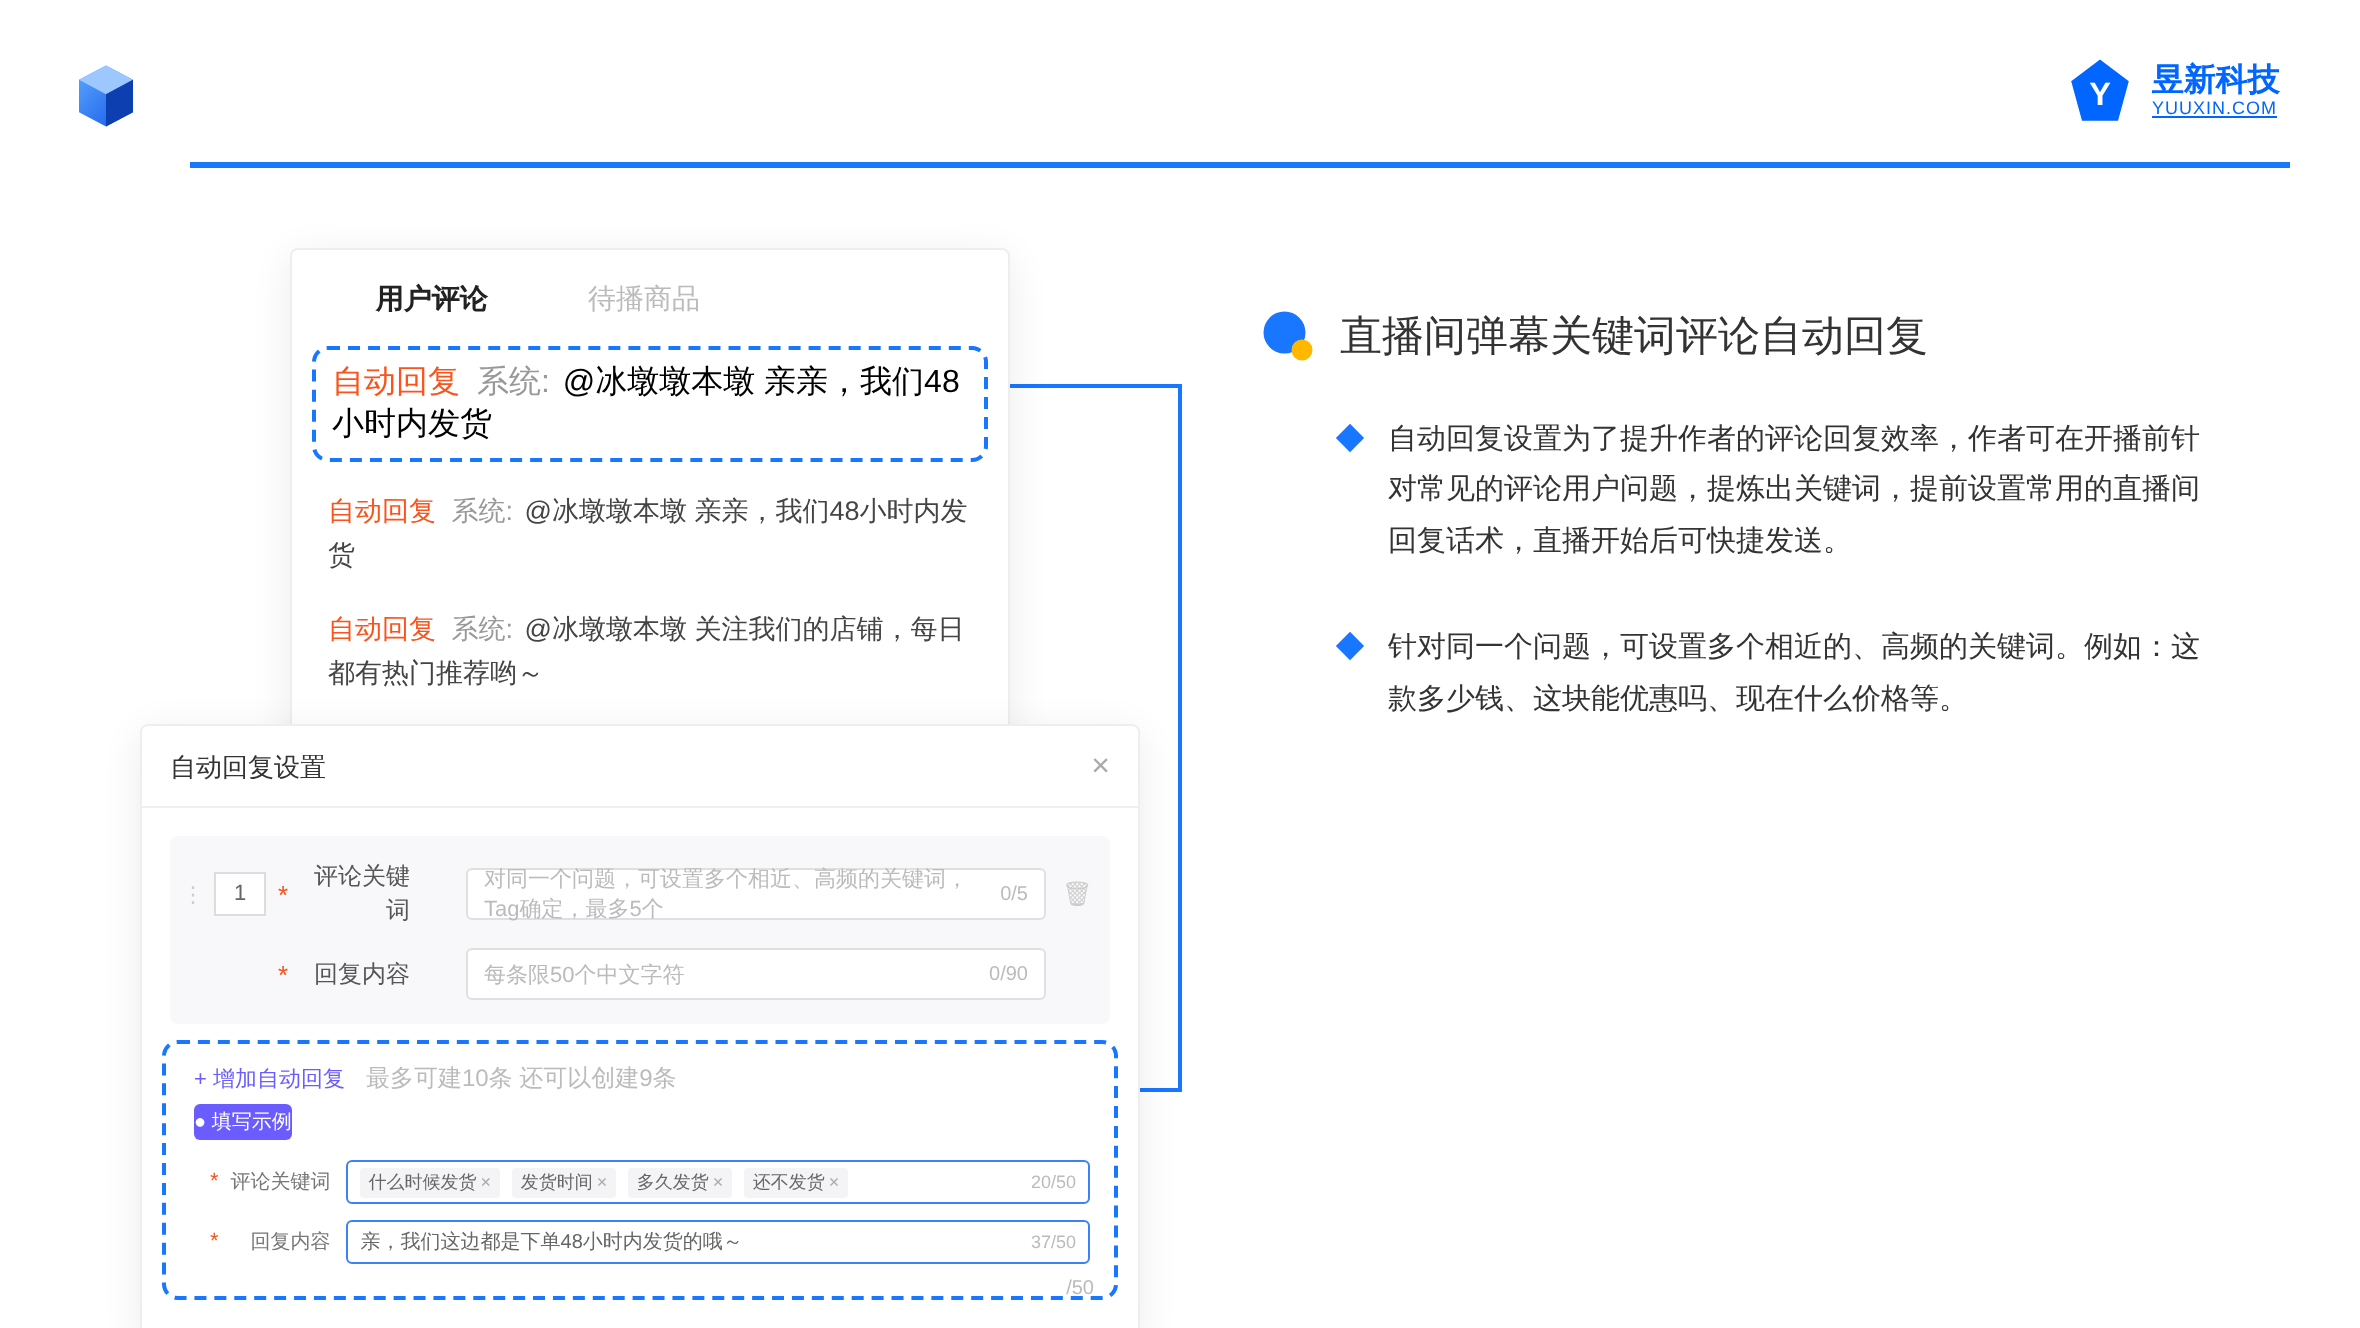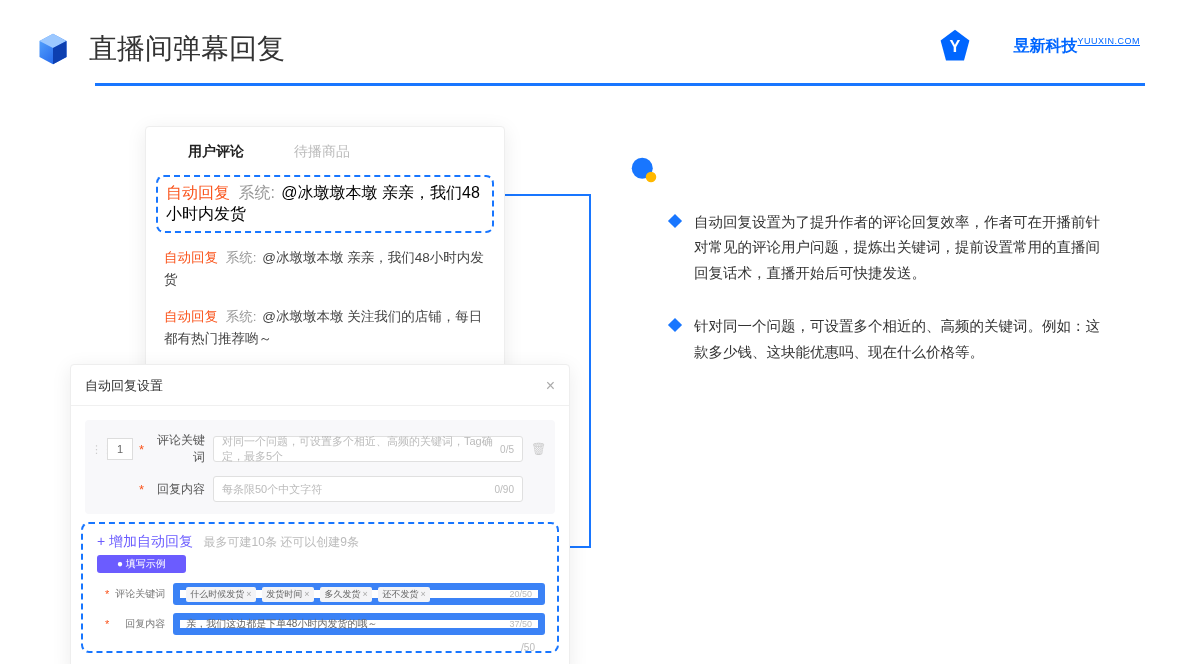--- a/index.html
+++ b/index.html
@@ -4,21 +4,21 @@
 <style>
 *{margin:0;padding:0;box-sizing:border-box;font-family:"Microsoft YaHei","PingFang SC",sans-serif;}
 body{width:1180px;height:664px;background:#fff;position:relative;overflow:hidden;}
 
 
 .header{display:flex;align-items:center;padding:30px 35px 15px 35px;position:relative;}
 .header-icon{width:36px;height:36px;margin-right:18px;}
 .header-title{font-size:28px;font-weight:500;color:#333;}
 .logo{position:absolute;right:40px;top:28px;display:flex;align-items:center;}
 .logo-icon{width:36px;height:36px;margin-right:8px;}
-.logo-text{display:flex;flex-direction:row;line-height:1.1;margin-left:32px;}
+.logo-text{display:flex;flex-direction:column;line-height:1.1;}
 .logo-cn{font-size:16px;color:#0066ff;font-weight:700;}
 .logo-en{font-size:9px;color:#0066ff;letter-spacing:0.5px;text-decoration:underline;}
 .header-line{height:3px;background:#1876ff;margin:0 35px 0 95px;}
 
 
 .main{display:flex;padding:40px 30px 0 70px;}
 .left-panel{width:500px;position:relative;}
 .right-panel{flex:1;padding-left:60px;padding-top:30px;}
 
 
@@ -36,36 +36,36 @@
 .settings-head{display:flex;justify-content:space-between;align-items:center;padding:12px 14px 10px;border-bottom:1px solid #f0f0f0;}
 .settings-title{font-size:13px;color:#333;font-weight:500;text-align:right;}
 .close-x{color:#aaa;font-size:16px;cursor:pointer;}
 .config-block{background:#f8f8fa;margin:14px 14px 8px;padding:12px 10px 12px 6px;border-radius:4px;position:relative;}
 .config-row{display:flex;align-items:center;margin-bottom:10px;}
 .config-row:last-child{margin-bottom:0;}
 .drag-handle{color:#ccc;font-size:11px;width:14px;text-align:center;}
 .num-box{width:26px;height:22px;border:1px solid #ddd;background:#fff;font-size:11px;text-align:center;line-height:20px;margin:0 6px 0 2px;color:#666;}
 .req-star{color:#fa541c;font-size:13px;width:10px;}
 .field-label{font-size:12px;color:#555;width:56px;text-align:right;margin-right:8px;}
-.input-box{flex:1;height:26px;border:1px solid #e0e0e0;background:#fff;border-radius:3px;padding:0 8px;font-size:11px;color:#bbb;display:flex;align-items:center;justify-content:space-between;}
+.input-box{flex:1;height:26px;border:1px solid #e0e0e0;background:#fff;border-radius:3px;padding:0 8px;font-size:11px;color:#bbb;display:flex;align-items:center;justify-content:space-between;margin-left:20px;}
 .input-count{color:#bbb;font-size:10px;}
 .trash{color:#ccc;margin-left:8px;font-size:12px;width:14px;}
 
 .example-dash{border:2.5px dashed #1876ff;border-radius:8px;margin:6px 10px 4px;padding:8px 6px 10px;}
-.add-link{color:#6b5cff;font-size:14px;margin:0 0 4px 8px;}
+.add-link{color:#6b5cff;font-size:11px;margin:0 0 4px 8px;}
 .add-hint{color:#bbb;font-size:12px;margin-left:6px;}
-.example-tag{display:inline-block;background:#6b5cff;color:#fff;font-size:10px;padding:2px 20px;border-radius:3px;margin:4px 0 8px 8px;}
+.example-tag{display:inline-block;background:#6b5cff;color:#fff;font-size:10px;padding:2px 0;border-radius:3px;margin:4px 0 8px 8px;}
 .ex-row{display:flex;align-items:center;padding:2px 6px 6px 16px;}
 .ex-label{font-size:10px;color:#777;width:52px;text-align:right;margin-right:8px;}
 .ex-star{color:#fa541c;font-size:11px;margin-right:4px;}
-.ex-input{flex:1;height:22px;border:7px solid #3b82f6;background:#fff;border-radius:3px;padding:0 6px;font-size:10px;color:#888;display:flex;align-items:center;justify-content:space-between;}
+.ex-input{flex:1;height:22px;border:1px solid #3b82f6;background:#fff;border-radius:3px;padding:0 6px;font-size:10px;color:#888;display:flex;align-items:center;justify-content:space-between;}
 .tag-chip{display:inline-flex;align-items:center;background:#f4f4f6;border-radius:2px;padding:1px 4px;margin-right:4px;font-size:9px;color:#666;}
 .tag-x{color:#aaa;margin-left:2px;font-size:9px;}
 .ex-count{color:#bbb;font-size:9px;}
-.extra-count{position:absolute;right:34px;bottom:20px;font-size:10px;color:#bbb;}
+.extra-count{position:absolute;right:22px;bottom:20px;font-size:10px;color:#bbb;}
 
 
 .connector{position:absolute;pointer-events:none;z-index:1;}
 
 
 .section-head{display:flex;align-items:center;margin-bottom:26px;}
 .bubble-icon{width:28px;height:28px;margin-right:12px;position:relative;}
 .section-title{font-size:21px;color:#333;font-weight:500;}
 .bullet-item{display:flex;margin-bottom:28px;padding-left:40px;}
 .diamond{width:10px;height:10px;transform:rotate(45deg);background:#1876ff;margin-top:6px;margin-right:14px;flex-shrink:0;}
@@ -81,21 +81,20 @@
           <linearGradient id="g1" x1="0" y1="0" x2="1" y2="1">
             <stop offset="0" stop-color="#5aa8ff"></stop>
             <stop offset="1" stop-color="#1556e6"></stop>
           </linearGradient>
         </defs>
         <path fill="url(#g1)" d="M20 3 L35 11 L35 29 L20 37 L5 29 L5 11 Z"></path>
         <path fill="#9cc8ff" d="M20 3 L35 11 L20 19 L5 11 Z"></path>
         <path fill="#0d3fb0" d="M20 19 L35 11 L35 29 L20 37 Z"></path>
       </svg>
   </div>
-  <div class="header-title">直播间弹幕回复</div>
   <div class="logo">
     <div class="logo-icon">
       <svg viewBox="0 0 40 40">
           <path fill="#0066ff" d="M20 2 L36 14 L30 36 L10 36 L4 14 Z"></path>
           <text x="20" y="27" font-size="18" fill="#fff" text-anchor="middle" font-weight="700">Y</text>
         </svg>
     </div>
     <div class="logo-text">
       <span class="logo-cn">昱新科技</span>
       <span class="logo-en">YUUXIN.COM</span>
@@ -209,20 +208,21 @@
   </div>
 
   <div class="right-panel">
     <div class="section-head">
       <div class="bubble-icon">
         <svg viewBox="0 0 32 32">
             <circle cx="14" cy="14" r="12" fill="#1876ff"></circle>
             <circle cx="24" cy="24" r="6" fill="#ffb800"></circle>
           </svg>
       </div>
+      <div class="section-title">直播间弹幕关键词评论自动回复</div>
     </div>
     <div class="bullet-item">
       <div class="diamond"></div>
       <div class="bullet-text">自动回复设置为了提升作者的评论回复效率，作者可在开播前针对常见的评论用户问题，提炼出关键词，提前设置常用的直播间回复话术，直播开始后可快捷发送。</div>
     </div>
     <div class="bullet-item">
       <div class="diamond"></div>
       <div class="bullet-text">针对同一个问题，可设置多个相近的、高频的关键词。例如：这款多少钱、这块能优惠吗、现在什么价格等。</div>
     </div>
   </div>

